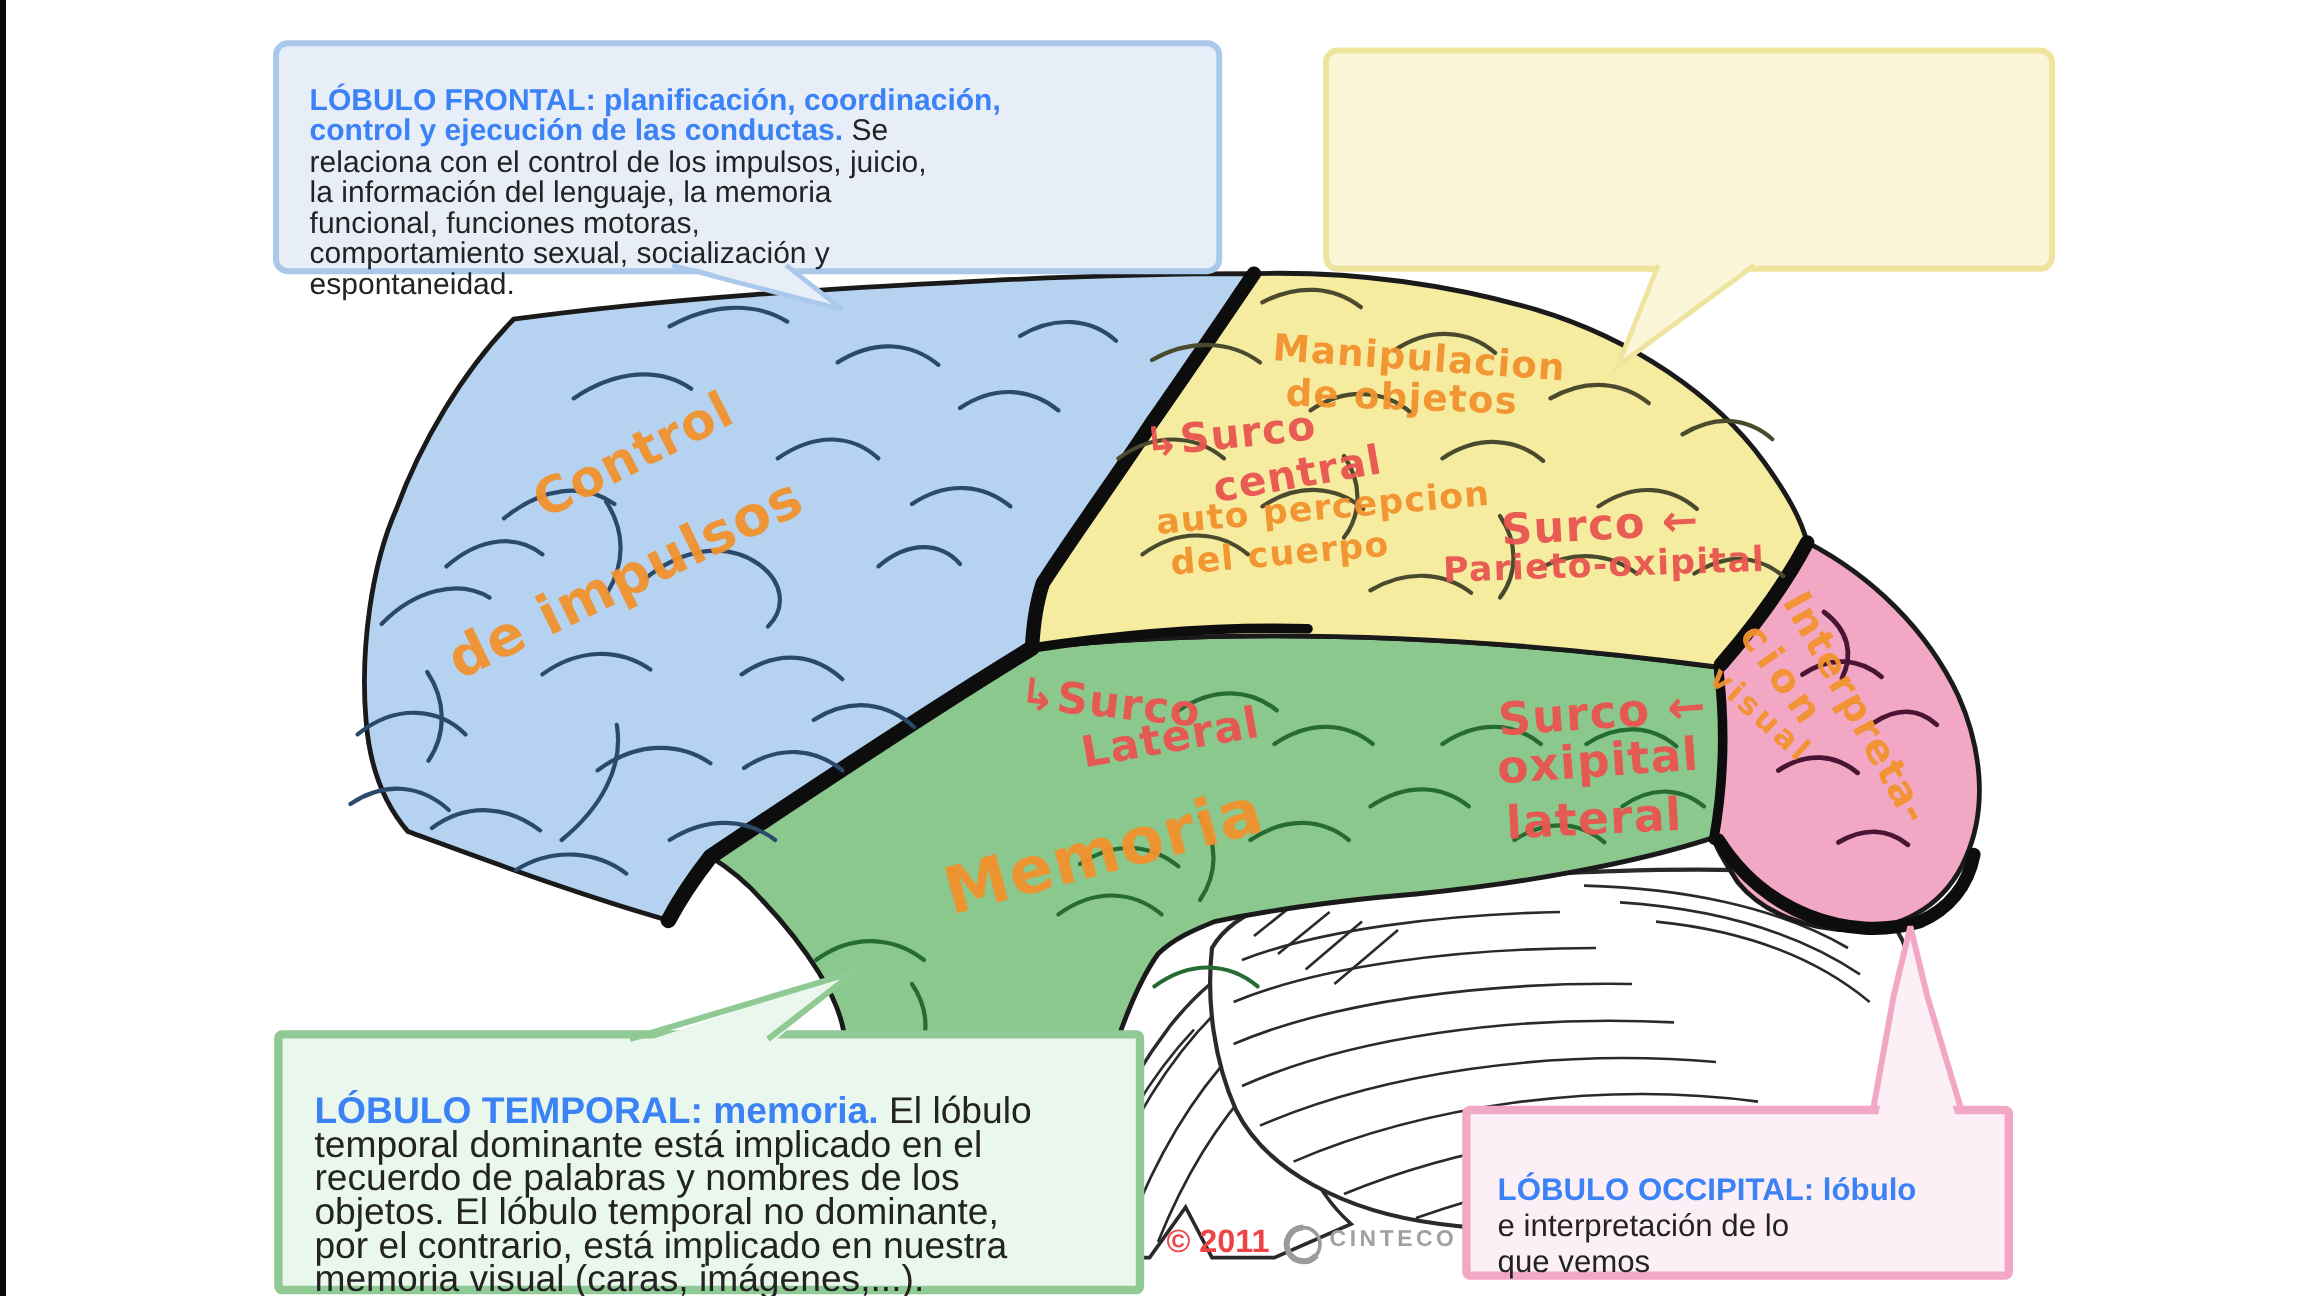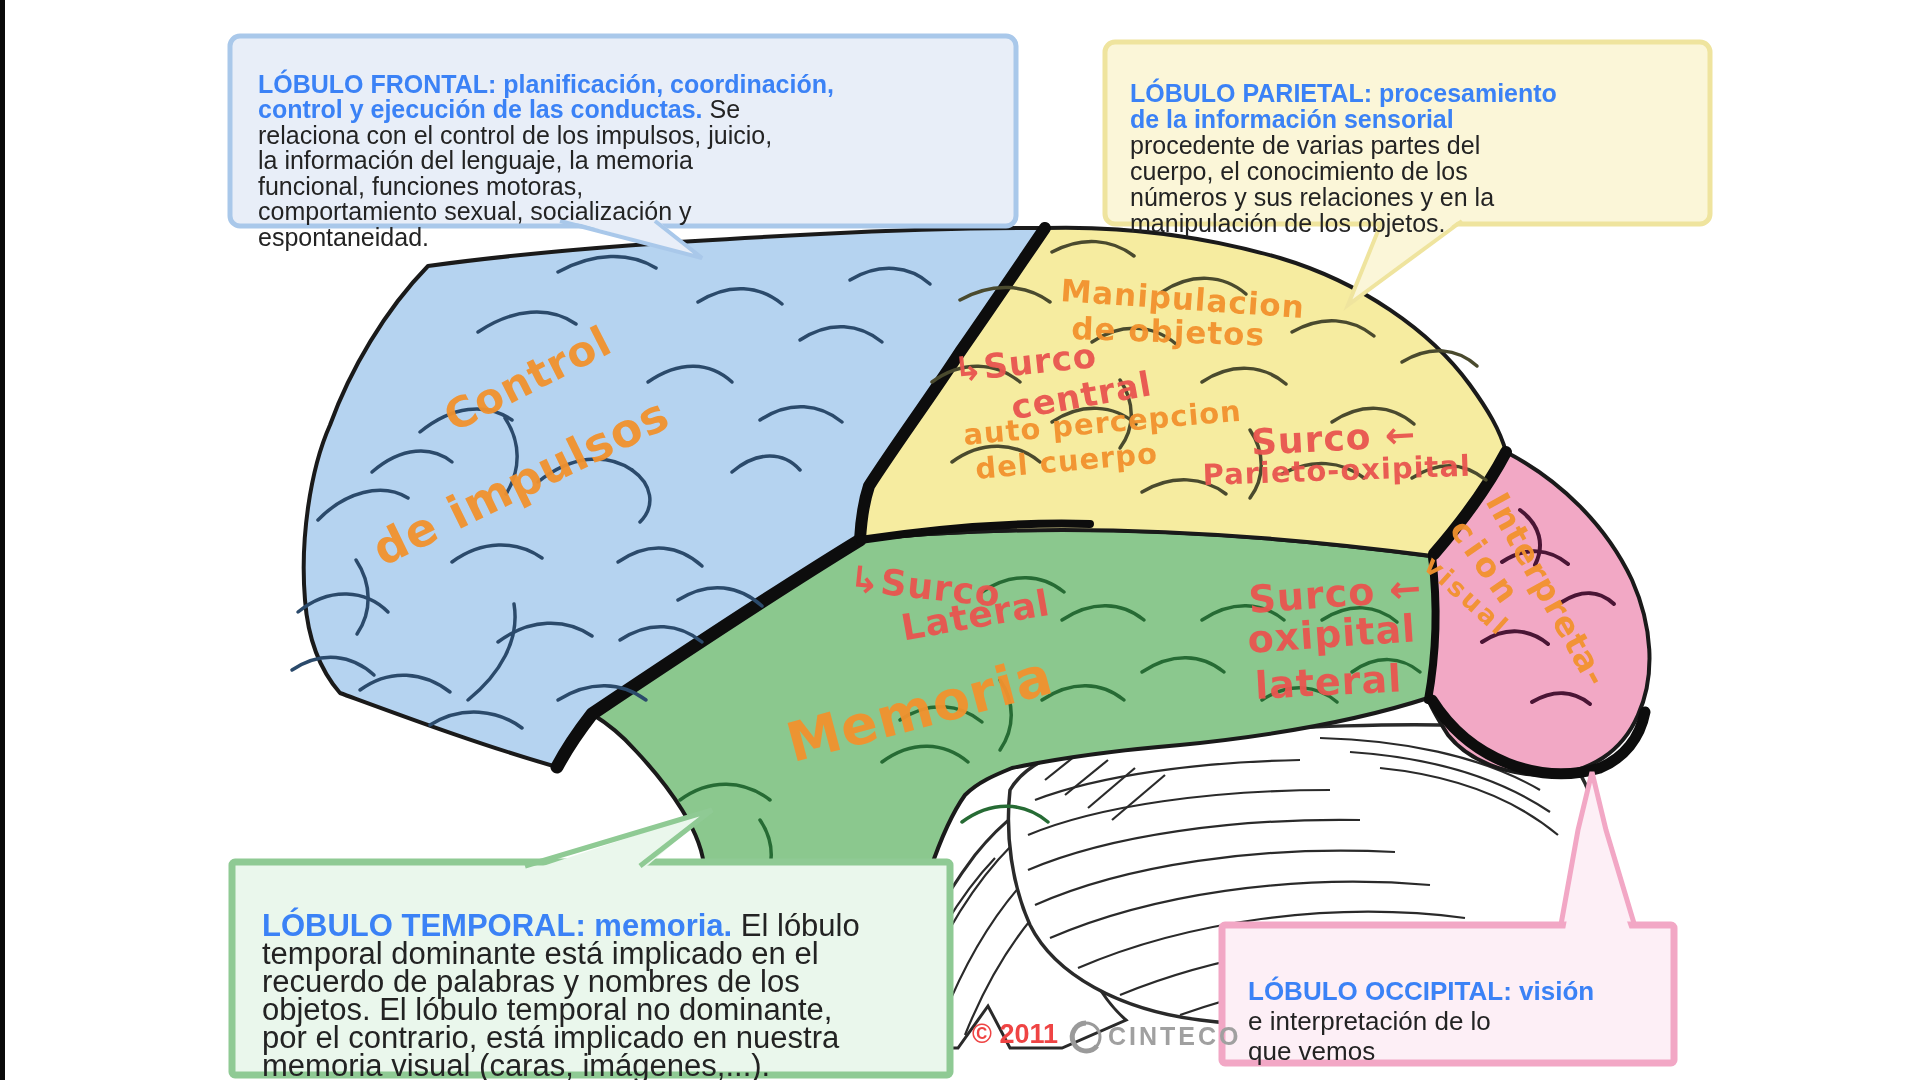--- a/index.html
+++ b/index.html
@@ -37,21 +37,21 @@
   #hw-memoria    {left:780px; top:714px; font-size:54px; transform:rotate(-15deg);}
   #hw-surcoox1   {left:1247px;top:578px; font-size:38px; transform:rotate(-4deg);}
   #hw-surcoox2   {left:1246px;top:618px; font-size:38px; transform:rotate(-4deg);}
   #hw-surcoox3   {left:1254px;top:664px; font-size:38px; transform:rotate(-3deg);}
   #hw-interp1    {left:1512px;top:486px; font-size:33px; transform:rotate(61deg);}
   #hw-interp2    {left:1474px;top:512px; font-size:33px; transform:rotate(55deg);letter-spacing:5px;}
   #hw-interp3    {left:1438px;top:550px; font-size:26px; transform:rotate(42deg);letter-spacing:3px;}
 
   
   .copyright{position:absolute;left:972px;top:1019px;font-size:27px;font-weight:bold;color:#ef4444;}
-  .brand{position:absolute;left:1108px;top:1022px;font-size:25px;font-weight:bold;
+  .brand{position:absolute;left:1108px;top:1022px;font-size:19px;font-weight:bold;
          color:#a0a0a0;letter-spacing:3px;}
 </style>
 </head>
 <body>
 
 <div class="stage">
   <div class="edge-strip"></div>
 
   <svg class="scene" width="1920" height="1080" viewBox="0 0 1920 1080">
 
@@ -201,38 +201,30 @@
 
   <div class="box-text frontal">
     <span class="bt">LÓBULO FRONTAL: planificación, coordinación,
 control y ejecución de las conductas.</span><span class="rt"> Se
 relaciona con el control de los impulsos, juicio,
 la información del lenguaje, la memoria
 funcional, funciones motoras,
 comportamiento sexual, socialización y
 espontaneidad.</span>
   </div>
-  <div class="box-text parietal">
-    <span class="bt">LÓBULO PARIETAL: procesamiento
-de la información sensorial</span><span class="rt">
-procedente de varias partes del
-cuerpo, el conocimiento de los
-números y sus relaciones y en la
-manipulación de los objetos.</span>
-  </div>
   <div class="box-text temporal">
     <span class="bt">LÓBULO TEMPORAL: memoria.</span><span class="rt"> El lóbulo
 temporal dominante está implicado en el
 recuerdo de palabras y nombres de los
 objetos. El lóbulo temporal no dominante,
 por el contrario, está implicado en nuestra
 memoria visual (caras, imágenes,...).</span>
   </div>
   <div class="box-text occipital">
-    <span class="bt">LÓBULO OCCIPITAL: visión</span><span class="rt">
+    <span class="bt">LÓBULO OCCIPITAL: lóbulo</span><span class="rt">
 e interpretación de lo
 que vemos</span>
   </div>
 
   <span class="hw orange" id="hw-control1">Control</span>
   <span class="hw orange" id="hw-control2">de impulsos</span>
   <span class="hw orange" id="hw-manip1">Manipulacion</span>
   <span class="hw orange" id="hw-manip2">de objetos</span>
   <span class="hw red" id="hw-surcoc1">↳Surco</span>
   <span class="hw red" id="hw-surcoc2">central</span>

